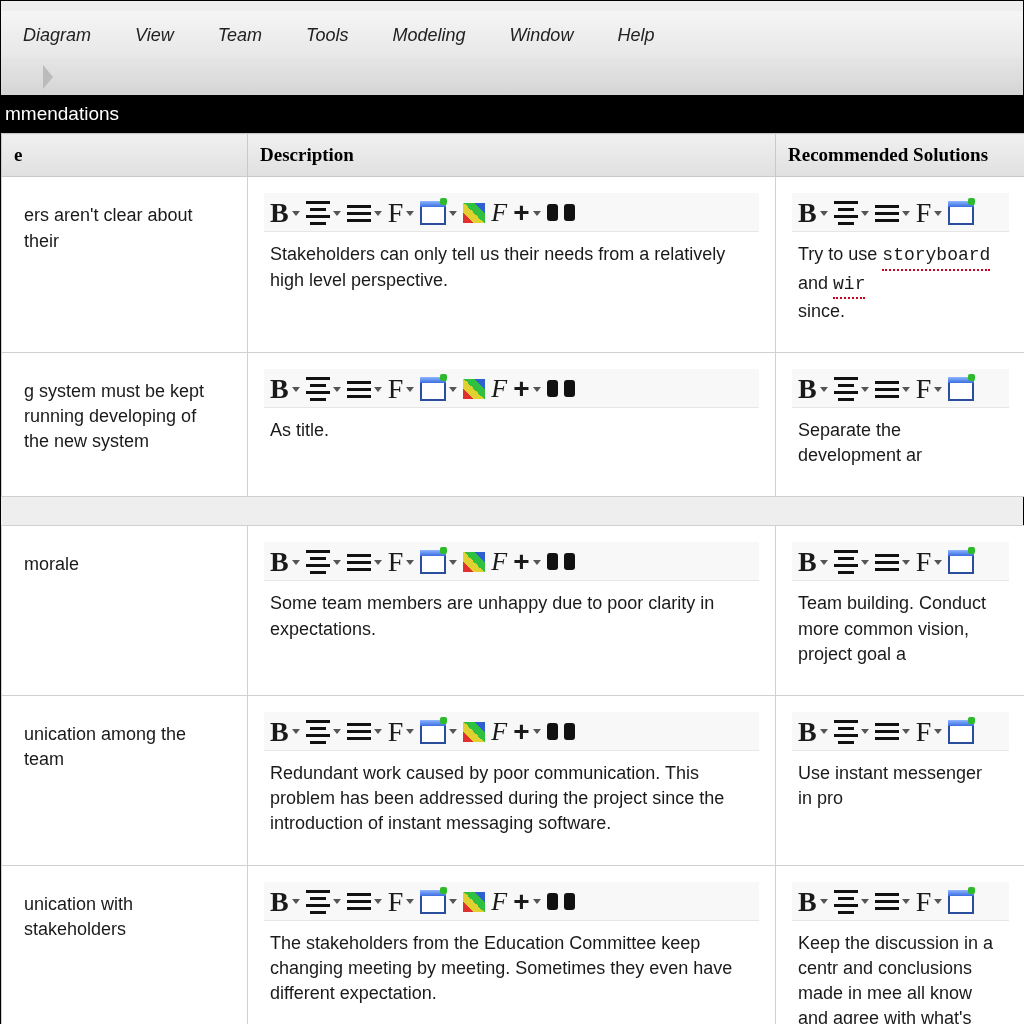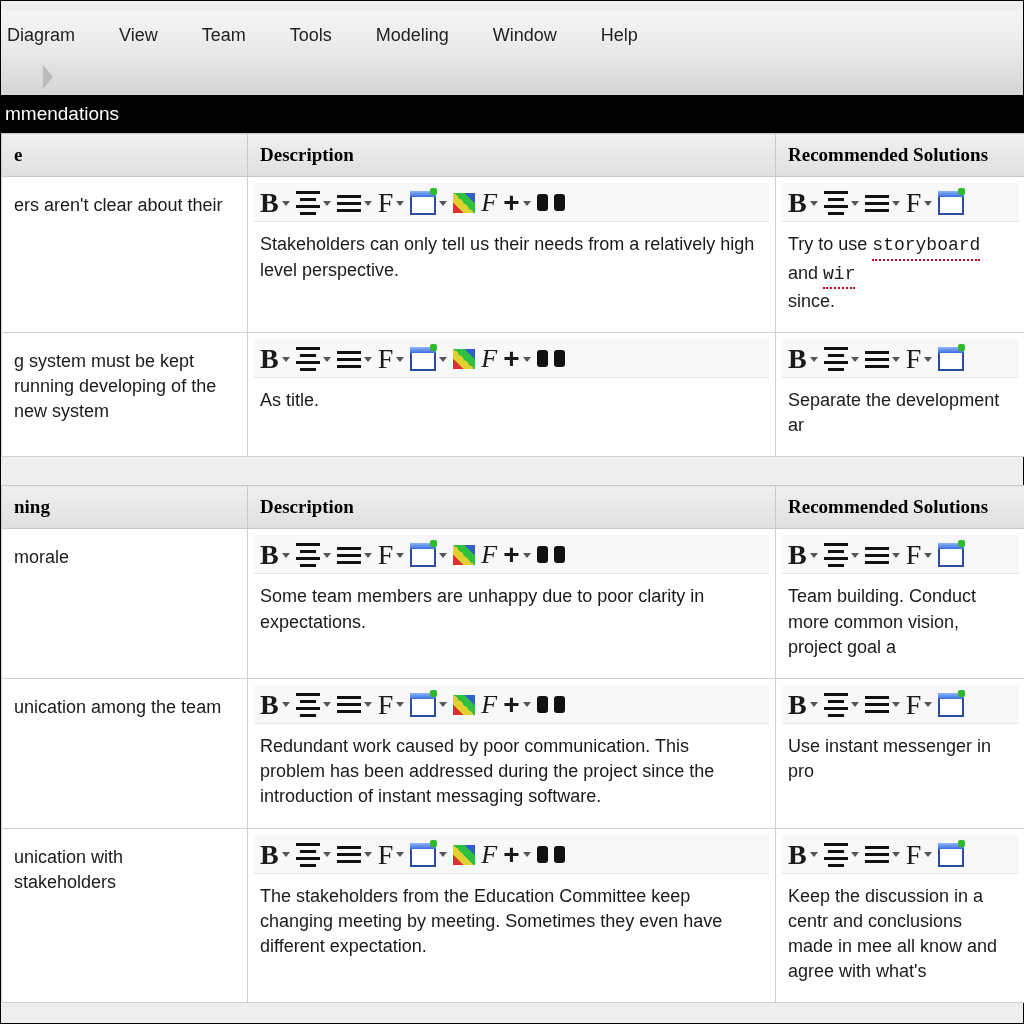--- a/index.html
+++ b/index.html
@@ -1,39 +1,39 @@
 <!DOCTYPE html>
 <html><head>
 <meta charset="utf-8">
 <style>
   html,body{margin:0;padding:0;width:1024px;height:1024px;overflow:hidden;
     font-family:Tahoma,Arial,sans-serif;background:#fff;}
   .window{position:relative;width:100%;height:100%;background:#eee;
     border:1px solid #000;box-sizing:border-box;}
 
-  .menubar{display:flex;gap:44px;padding:14px 22px 12px 6px;
+  .menubar{display:flex;gap:44px;padding:14px 22px 12px 22px;
     background:linear-gradient(#f5f5f5,#e7e7e7);font-size:18px;color:#222;
-    margin-top:10px;}
+    margin-top:10px;font-style:italic;}
   .menubar span{cursor:default;}
 
   .breadcrumb{padding:6px 20px 6px 32px;
     background:linear-gradient(#e5e5e5,#d5d5d5);font-size:21px;color:#8a8a8a;}
   .breadcrumb .chev{display:inline-block;width:0;height:0;
     border-top:12px solid transparent;border-bottom:12px solid transparent;
     border-left:10px solid #bbb;vertical-align:middle;margin-left:10px;}
 
   .titlebar{background:#000;color:#fff;font-size:19px;font-weight:normal;
     padding:8px 4px;}
 
   .tbl{width:100%;border-collapse:collapse;table-layout:fixed;
     background:#fff;}
   .tbl th{background:linear-gradient(#f0f0f0,#e0e0e0);
     border:1px solid #c9c9c9;font-weight:bold;font-size:19px;text-align:left;
     padding:10px 12px;color:#000;font-family:"Times New Roman",serif;}
-  .tbl td{border:1px solid #d0d0d0;vertical-align:top;padding:6px;
+  .tbl td{border:1px solid #d0d0d0;vertical-align:top;padding:16px;
     background:#fff;font-size:18px;color:#1a1a1a;}
   .cell-text{padding:10px 14px 12px 6px;line-height:1.4;}
   .col-a{width:246px;}
   .col-b{width:528px;}
   .col-c{width:250px;}
 
   .gap{height:28px;background:#eee;}
 
   
   .rtb{display:flex;align-items:center;gap:6px;padding:4px 6px 2px 6px;
@@ -282,25 +282,20 @@
 
   <div class="gap"></div>
 
   <table class="tbl">
     <colgroup>
         <col class="col-a">
         <col class="col-b">
         <col class="col-c">
       </colgroup>
     <tbody>
-        <tr>
-      <th>ning</th>
-      <th>Description</th>
-      <th>Recommended Solutions</th>
-    </tr>
 
     <tr>
       <td>
             <div class="cell-text">morale</div>
           </td>
       <td>
         <div class="rtb">
           <span class="btn">
                 <span class="ico-B">B</span>
                 <i class="dd"></i>

